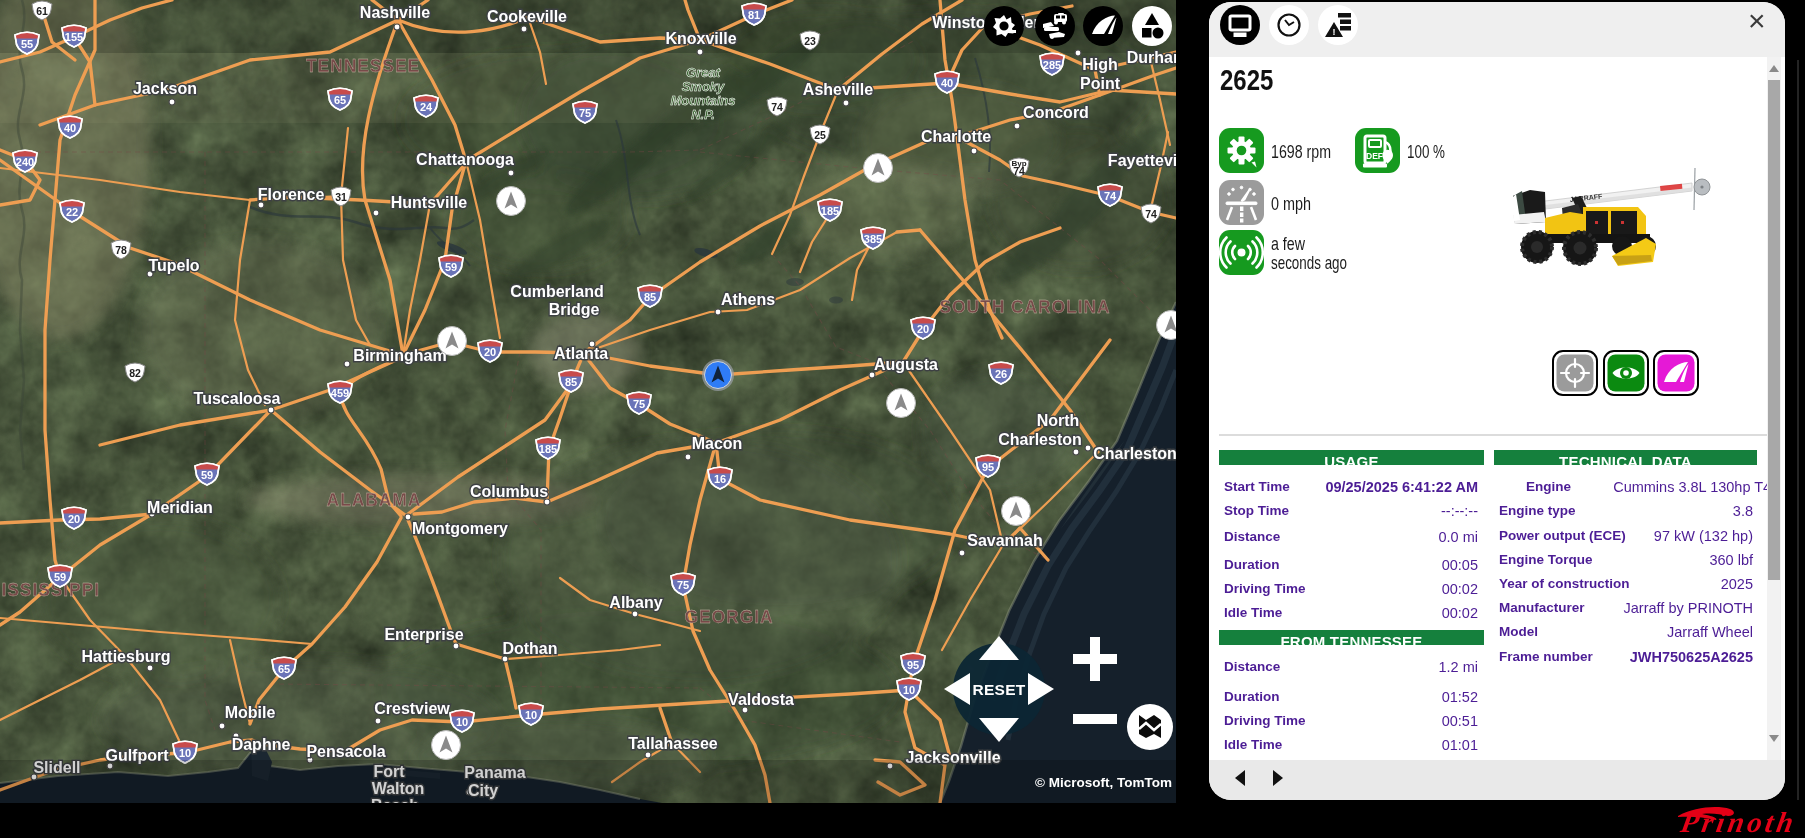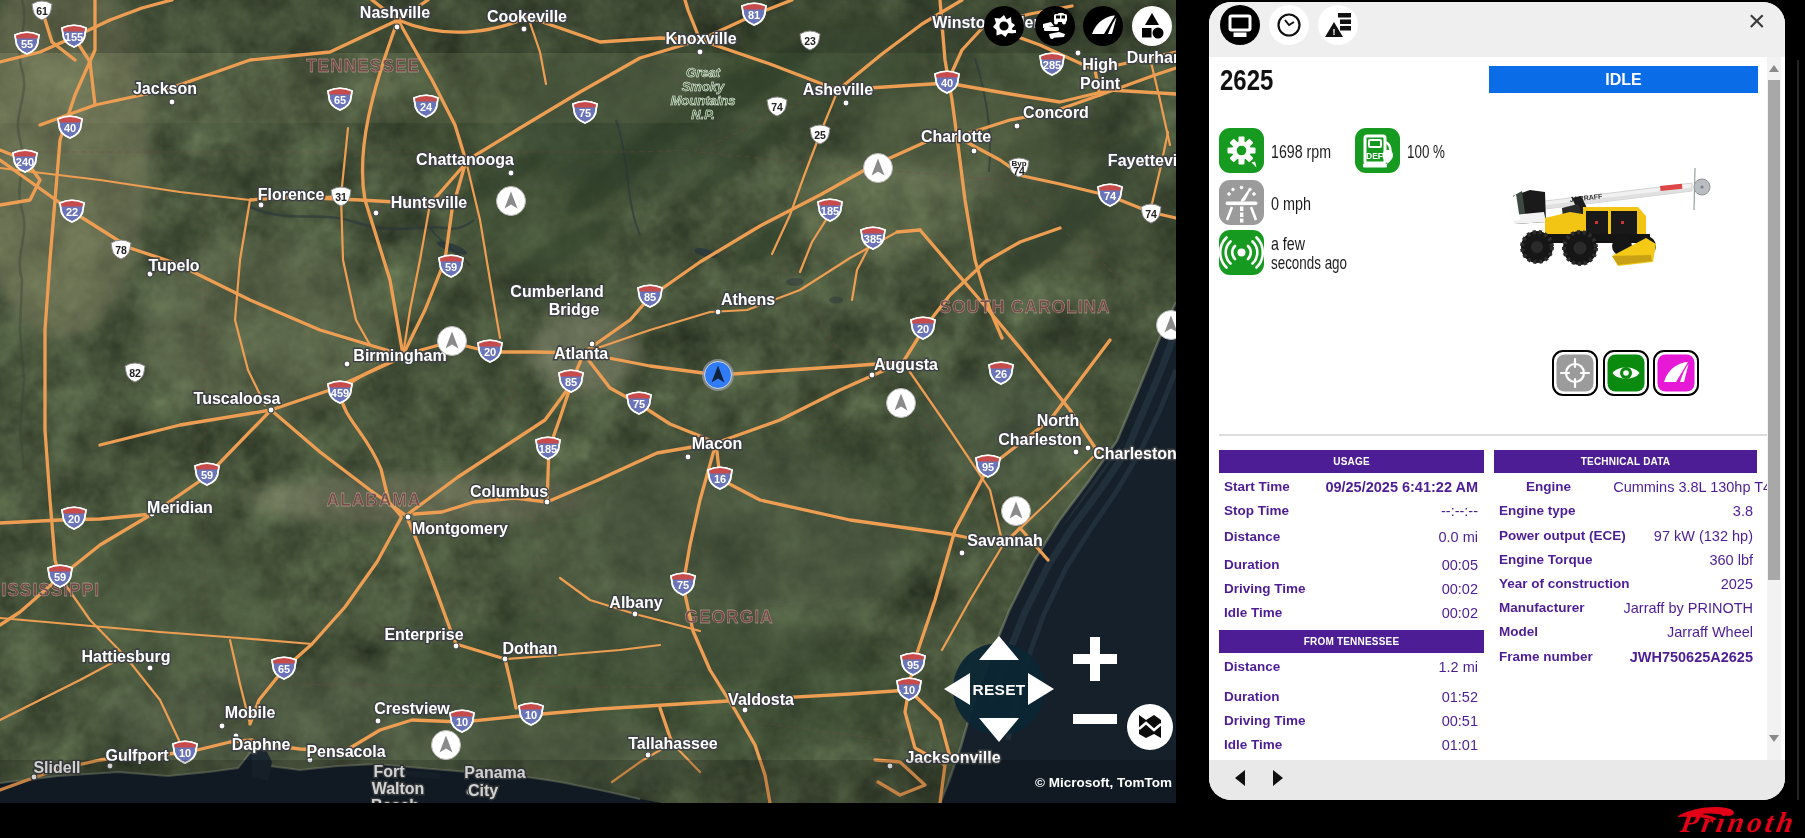--- a/index.html
+++ b/index.html
@@ -10,22 +10,22 @@
   #panel { position:absolute; left:1209px; top:2px; width:576px; height:798px;
     background:#fff; border-radius:22px; overflow:hidden; }
   .phead { position:absolute; left:0; top:0; width:576px; height:55px; background:#efefef; }
   .pfoot { position:absolute; left:0; top:758px; width:576px; height:40px; background:#e9e9e9; }
   .num { position:absolute; left:11px; top:61px; font-size:30px; font-weight:bold; color:#111; transform:scaleX(.8); transform-origin:0 50%; }
   .idle { position:absolute; left:280px; top:64px; width:269px; height:27px; background:#0b6ce8;
     color:#fff; font-size:16px; font-weight:bold; text-align:center; line-height:27px; }
   .trow { position:absolute; width:254px; height:20px; font-size:14.5px; color:#4c1d95; }
   .trow .l { float:left; font-weight:bold; font-size:13.5px;}
   .trow .v { float:right; }
-  .thdr { position:absolute; height:23px; background:#4c1d95; color:#fff; font-weight:bold;
-    font-size:10px; text-align:center; line-height:23px; letter-spacing:0.2px;}
+  .thdr { position:absolute; height:15px; background:#15803d; color:#fff; font-weight:bold;
+    font-size:15px; text-align:center; line-height:23px; letter-spacing:0.2px;}
   .close { position:absolute; left:539px; top:2px; font-size:30px; color:#3a3a3a; font-weight:normal;}
   #scrollbar { position:absolute; left:558px; top:55px; width:14px; height:703px; background:#f2f2f2; }
   #sthumb { position:absolute; left:1px; top:23px; width:12px; height:500px; background:#a8a8a8; }
   .sarr { position:absolute; left:2px; width:0; height:0; }
 </style>
 </head>
 <body>
 <div id="stage">
   <div id="map">
   <svg width="1176" height="803" viewBox="0 0 1176 803">
@@ -574,21 +574,20 @@
         <circle cx="6" cy="7" r="5.5"></circle>
       </g>
     </g>
   </g>
   </svg>
   </div>
   <div id="panel">
     <div class="phead"></div>
     <div class="pfoot"></div>
     <div class="num">2625</div>
-    <div class="idle">IDLE</div>
     <div class="close">×</div>
     <svg style="position:absolute;left:0;top:0" width="576" height="798" viewBox="0 0 576 798">
       <g transform="translate(31,23)">
         <circle r="20" fill="#000"></circle>
         <rect x="-10" y="-9" width="20" height="14" rx="1.5" fill="none" stroke="#fff" stroke-width="3"></rect>
         <rect x="-6.5" y="7.5" width="13" height="4.5" fill="#fff"></rect>
       </g>
       <g transform="translate(80,23)">
         <circle r="20" fill="#fff"></circle>
         <circle r="10.5" fill="none" stroke="#111" stroke-width="2.2"></circle>

